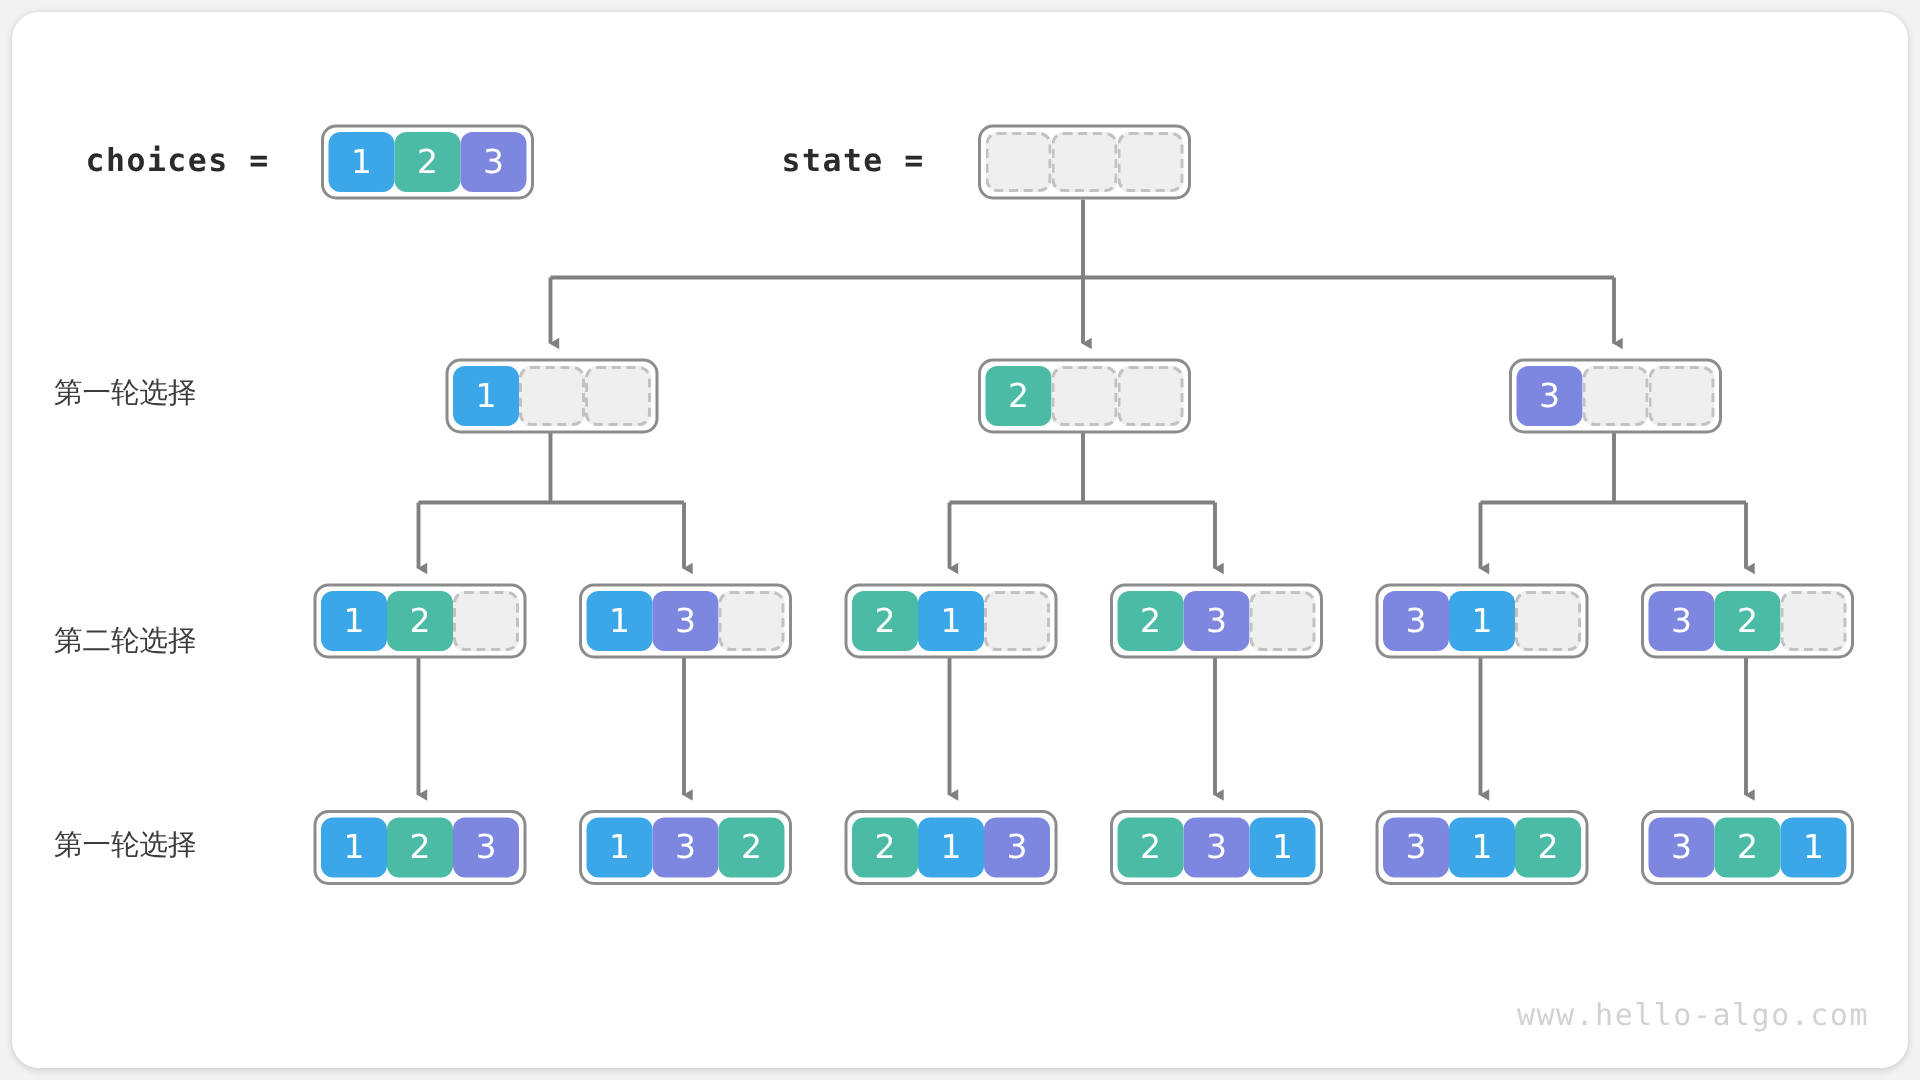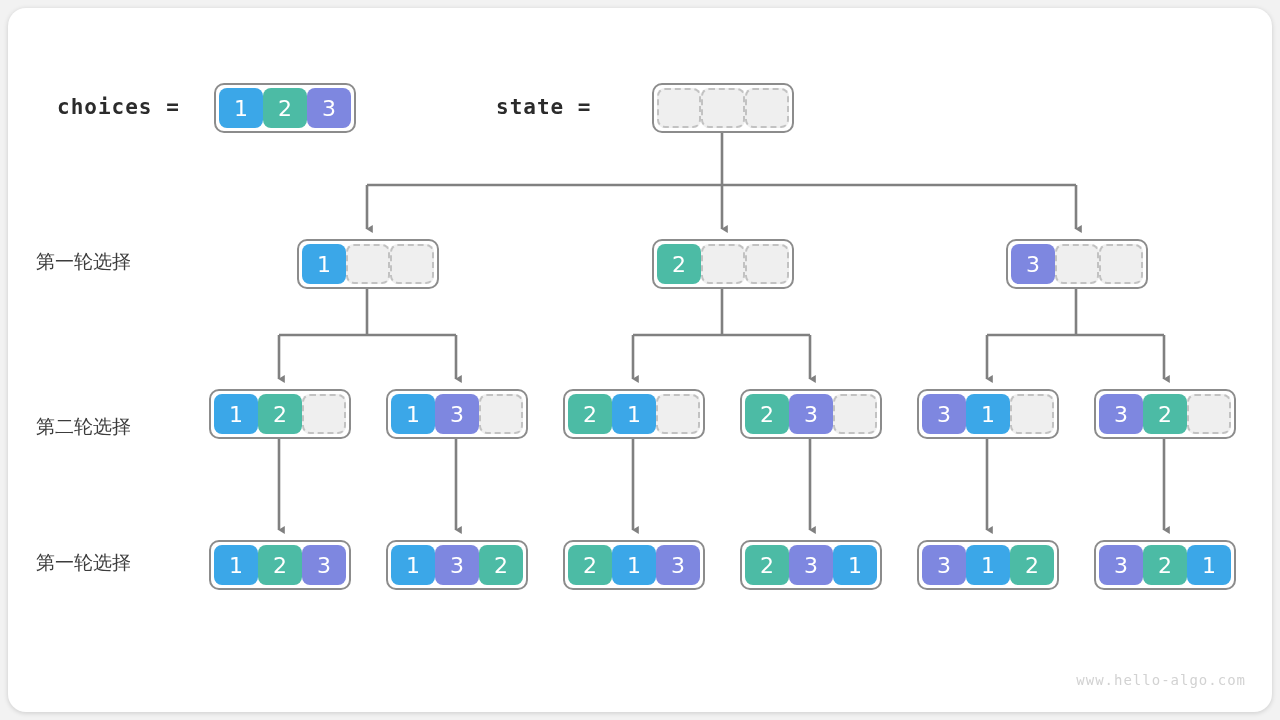--- a/index.html
+++ b/index.html
@@ -53,21 +53,21 @@
     font-family: "DejaVu Sans", sans-serif;
     font-size: 19px;
     color: #3c3c3c;
     white-space: nowrap;
   }
   .watermark {
     position: absolute;
     right: 34px;
     bottom: 32px;
     font-family: "DejaVu Sans Mono", "Liberation Mono", monospace;
-    font-size: 14px;
+    font-size: 20px;
     color: #d2d2d2;
     letter-spacing: 1px;
     white-space: nowrap;
   }
 
   
   .array {
     position: absolute;
     display: flex;
     align-items: center;
@@ -139,21 +139,21 @@
       <path d="M279,438 L279,530" marker-end="url(#arrow)"></path>
       <path d="M456,438 L456,530" marker-end="url(#arrow)"></path>
       <path d="M633,438 L633,530" marker-end="url(#arrow)"></path>
       <path d="M810,438 L810,530" marker-end="url(#arrow)"></path>
       <path d="M987,438 L987,530" marker-end="url(#arrow)"></path>
       <path d="M1164,438 L1164,530" marker-end="url(#arrow)"></path>
     </g>
   </svg>
 
   <div class="mono-label" style="left:57px; top:95px;">choices  =</div>
-  <div class="mono-label" style="left:496px; top:95px;">state  =</div>
+  <div class="mono-label" style="left:521px; top:95px;">state  =</div>
 
   <div class="array" id="choices-array" style="left:214px; top:83px;">
       <div class="cell c1">1</div>
       <div class="cell c2">2</div>
       <div class="cell c3">3</div>
     </div>
   <div class="array" id="state-array" style="left:652px; top:83px;">
       <div class="cell empty"></div>
       <div class="cell empty"></div>
       <div class="cell empty"></div>

